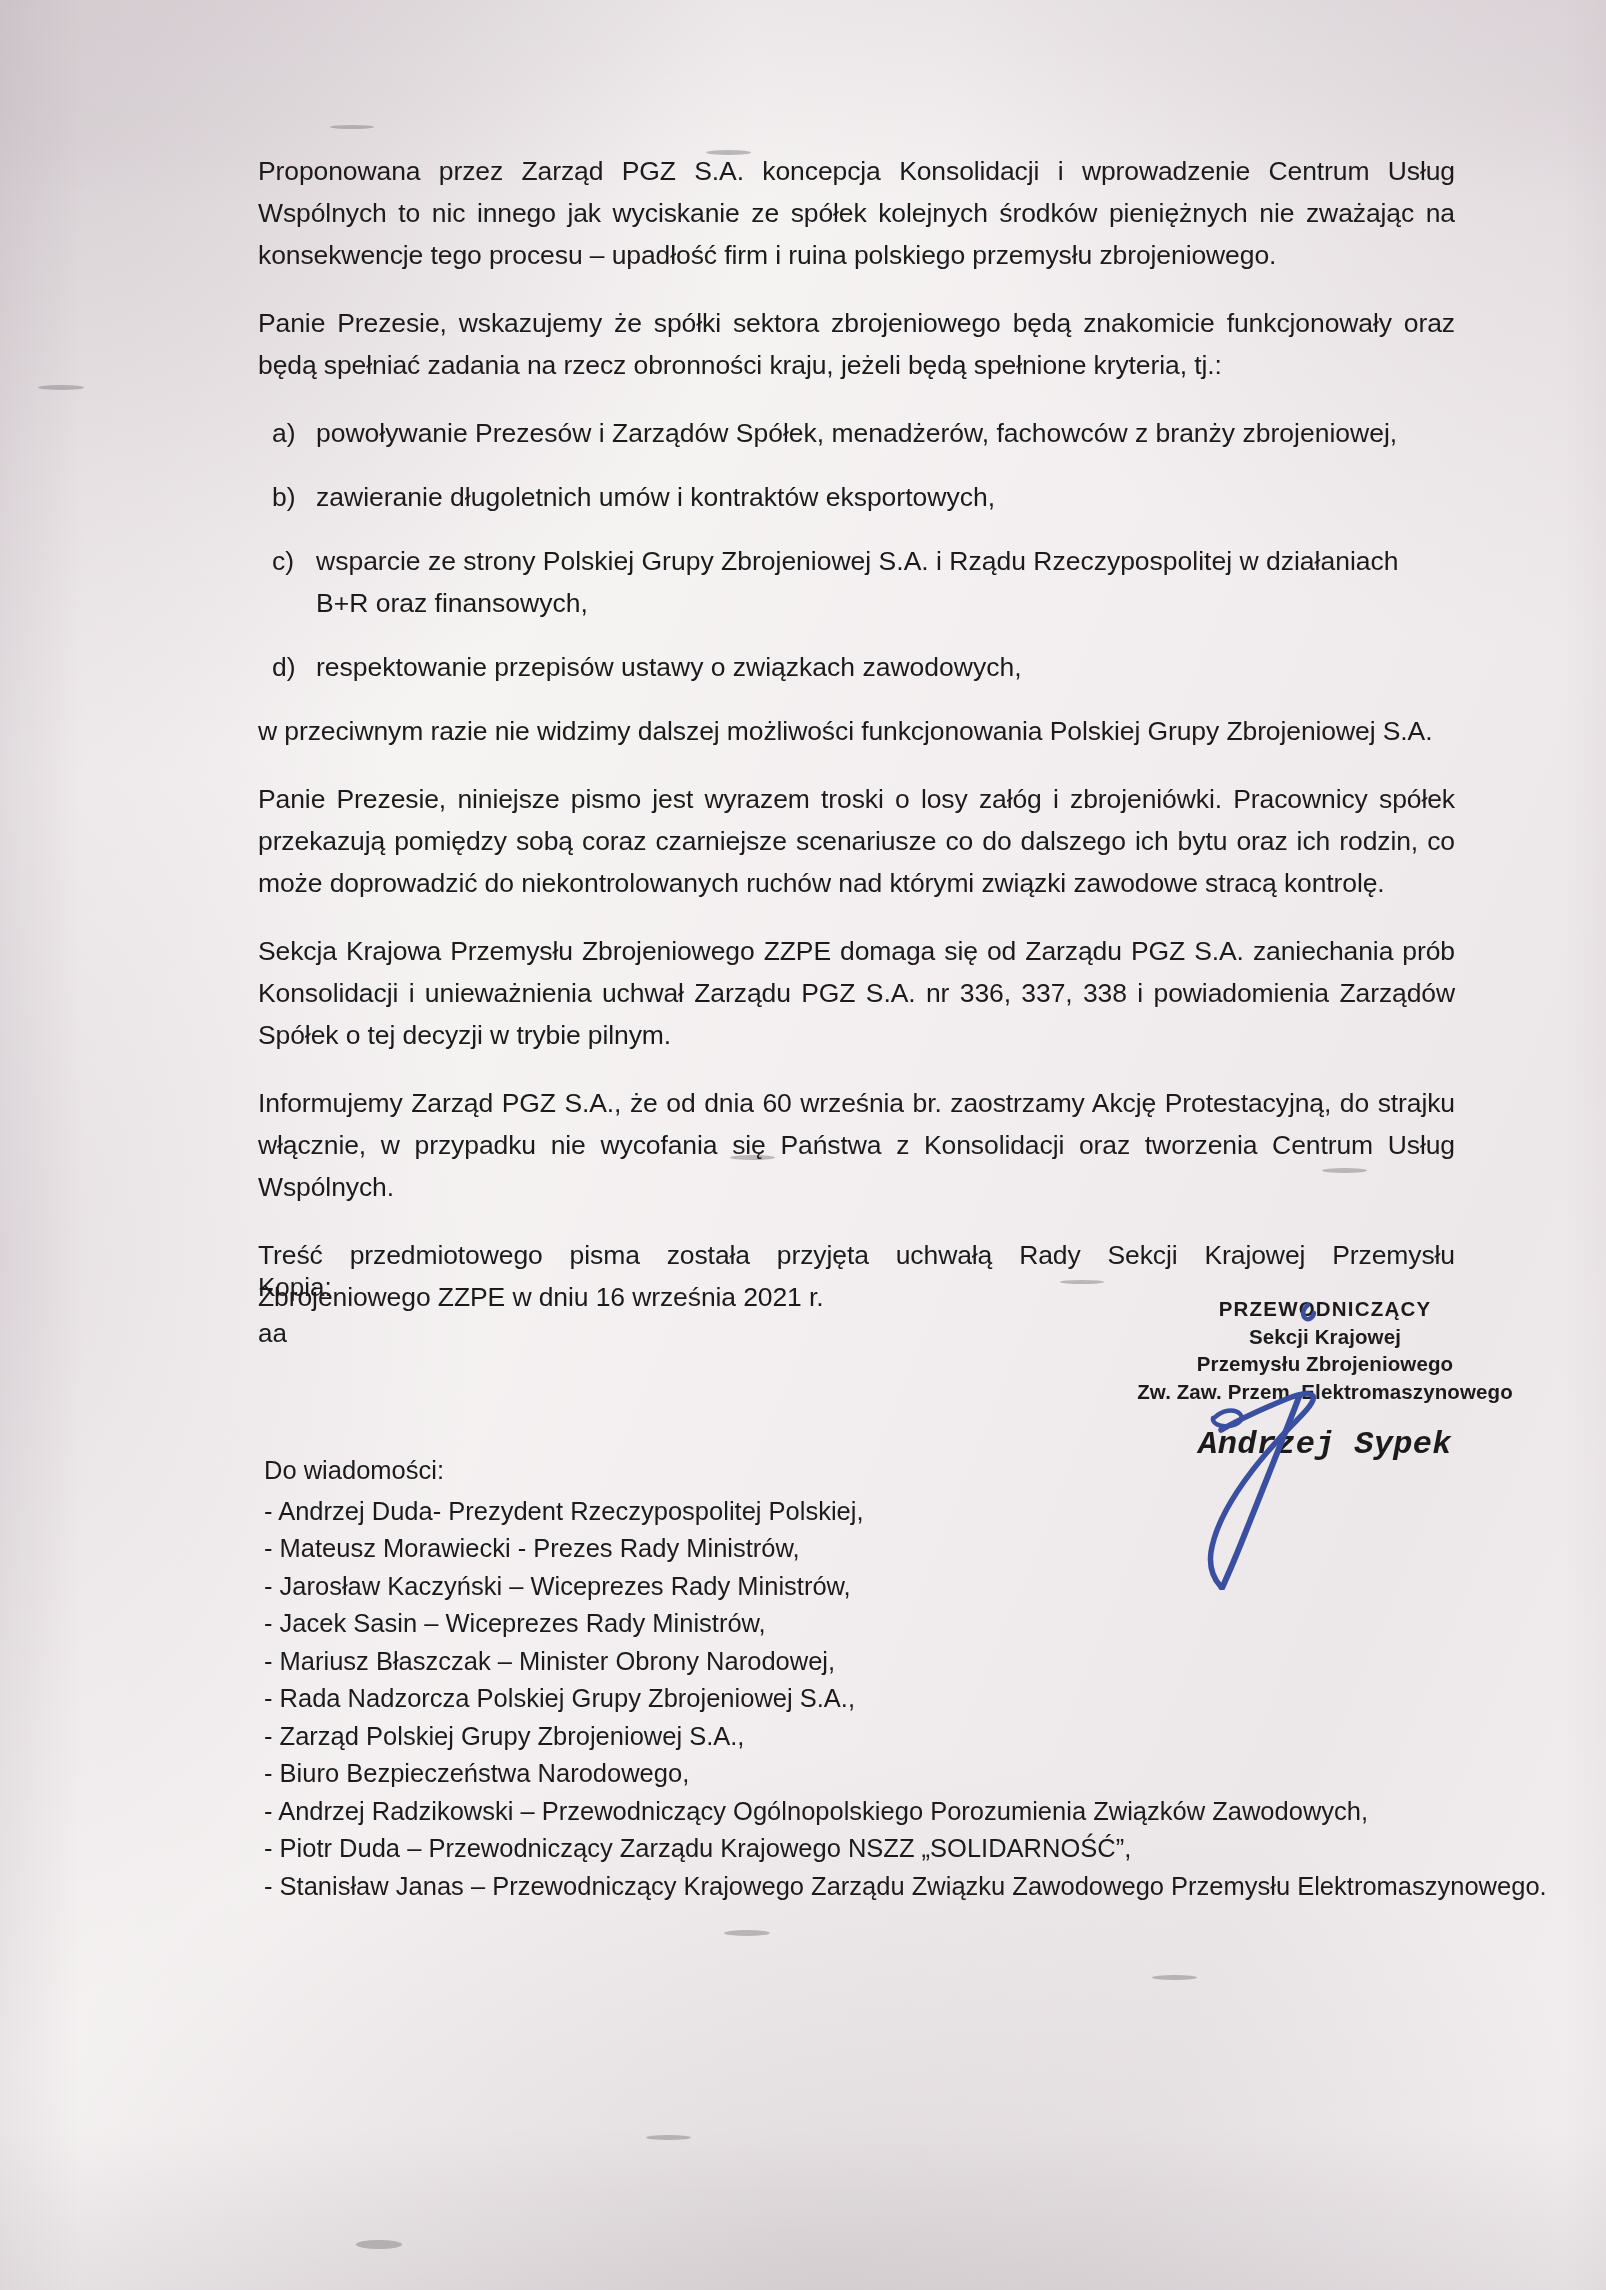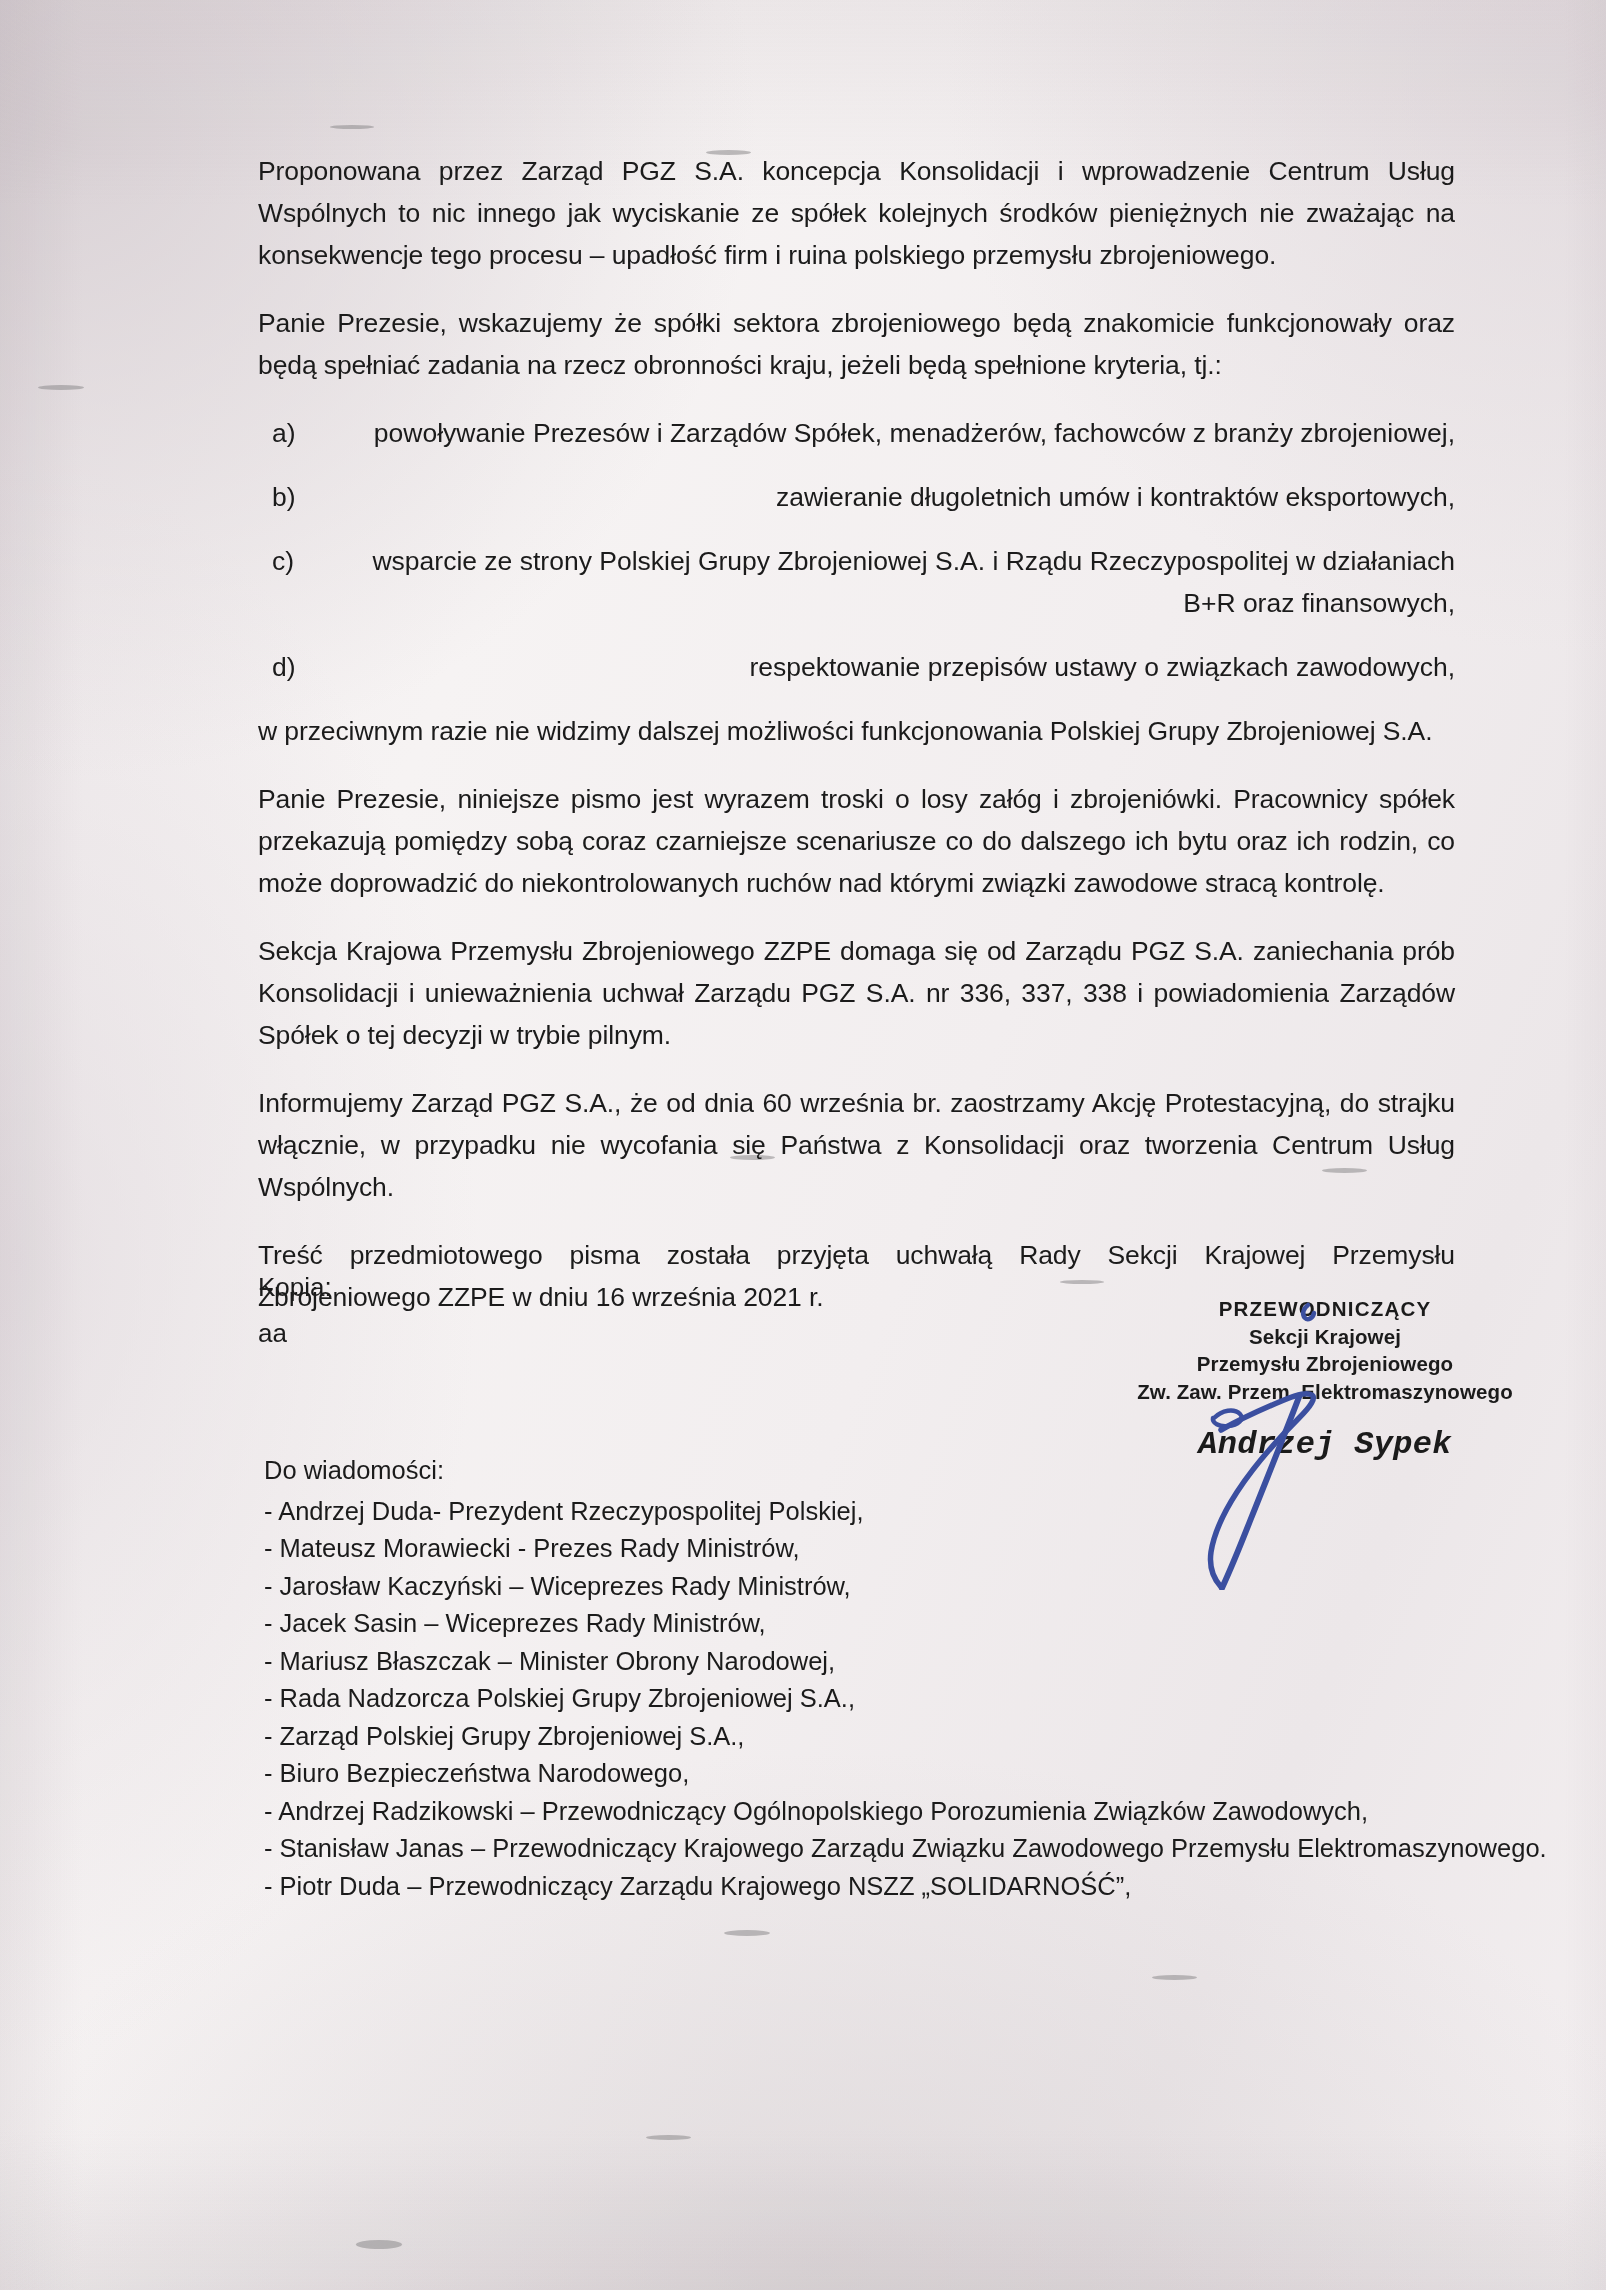--- a/index.html
+++ b/index.html
@@ -70,21 +70,21 @@
     margin-bottom: 22px;
   }
   .list-marker {
     width: 58px;
     flex: 0 0 58px;
     padding-left: 14px;
     box-sizing: border-box;
   }
   .list-text {
     flex: 1 1 auto;
-    text-align: right;
+    text-align: left;
   }
   .sig-block {
     position: absolute;
     left: 1030px;
     top: 1295px;
     width: 470px;
     text-align: center;
     font-size: 20.5px;
     line-height: 27.5px;
     font-weight: bold;
@@ -218,17 +218,17 @@
     <div class="recipients-heading">Do wiadomości:</div>
     <div class="recipient-line">- Andrzej Duda- Prezydent Rzeczypospolitej Polskiej,</div>
     <div class="recipient-line">- Mateusz Morawiecki -    Prezes Rady Ministrów,</div>
     <div class="recipient-line">- Jarosław Kaczyński – Wiceprezes Rady Ministrów,</div>
     <div class="recipient-line">- Jacek Sasin – Wiceprezes Rady Ministrów,</div>
     <div class="recipient-line">- Mariusz Błaszczak – Minister Obrony Narodowej,</div>
     <div class="recipient-line">- Rada Nadzorcza Polskiej Grupy Zbrojeniowej S.A.,</div>
     <div class="recipient-line">- Zarząd Polskiej Grupy Zbrojeniowej S.A.,</div>
     <div class="recipient-line">- Biuro Bezpieczeństwa Narodowego,</div>
     <div class="recipient-line">- Andrzej Radzikowski – Przewodniczący Ogólnopolskiego Porozumienia Związków Zawodowych,</div>
+    <div class="recipient-line">- Piotr Duda – Przewodniczący Zarządu Krajowego NSZZ „SOLIDARNOŚĆ”,</div>
     <div class="recipient-line">- Stanisław Janas – Przewodniczący Krajowego Zarządu Związku Zawodowego Przemysłu Elektromaszynowego.</div>
-    <div class="recipient-line">- Piotr Duda – Przewodniczący Zarządu Krajowego NSZZ „SOLIDARNOŚĆ”,</div>
   </div>
 
 </div>
 
 </body></html>

